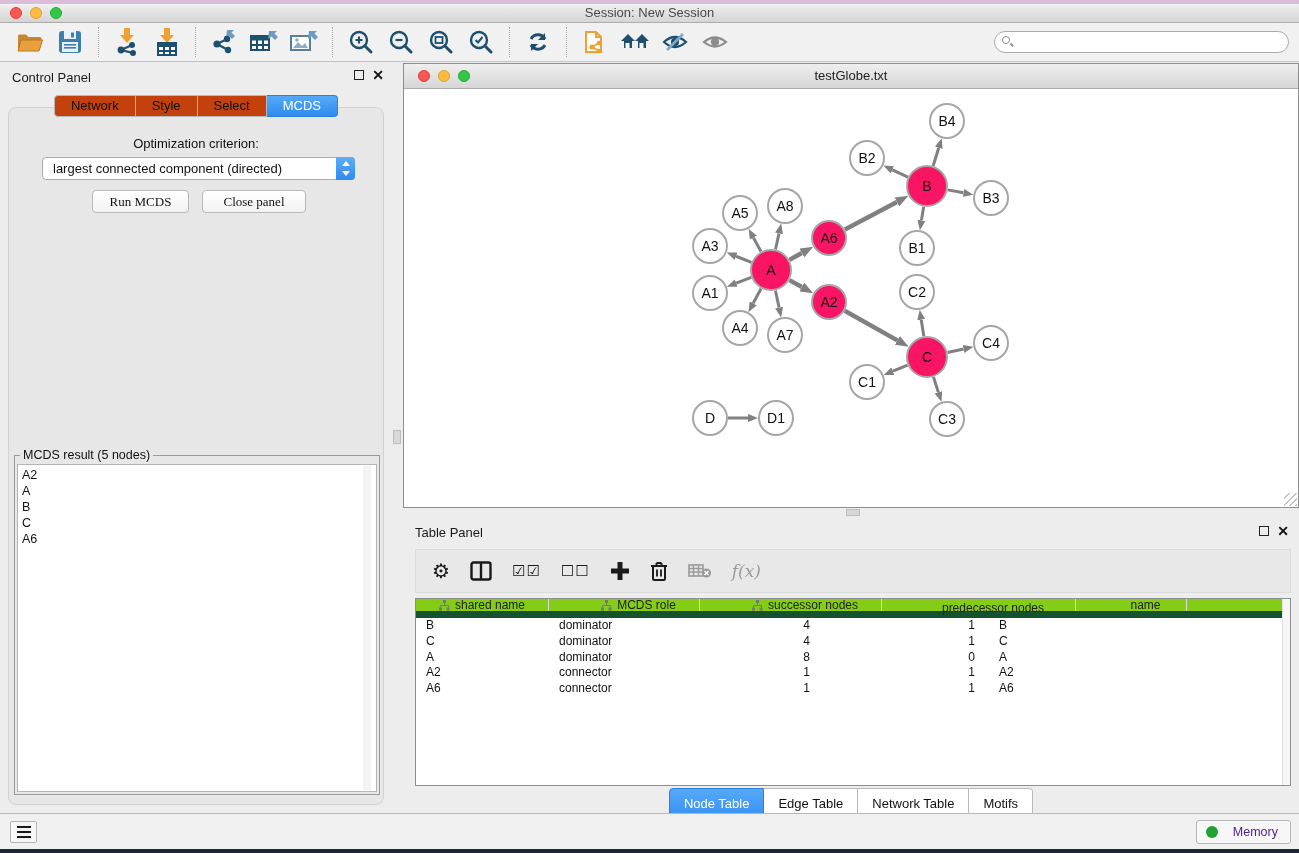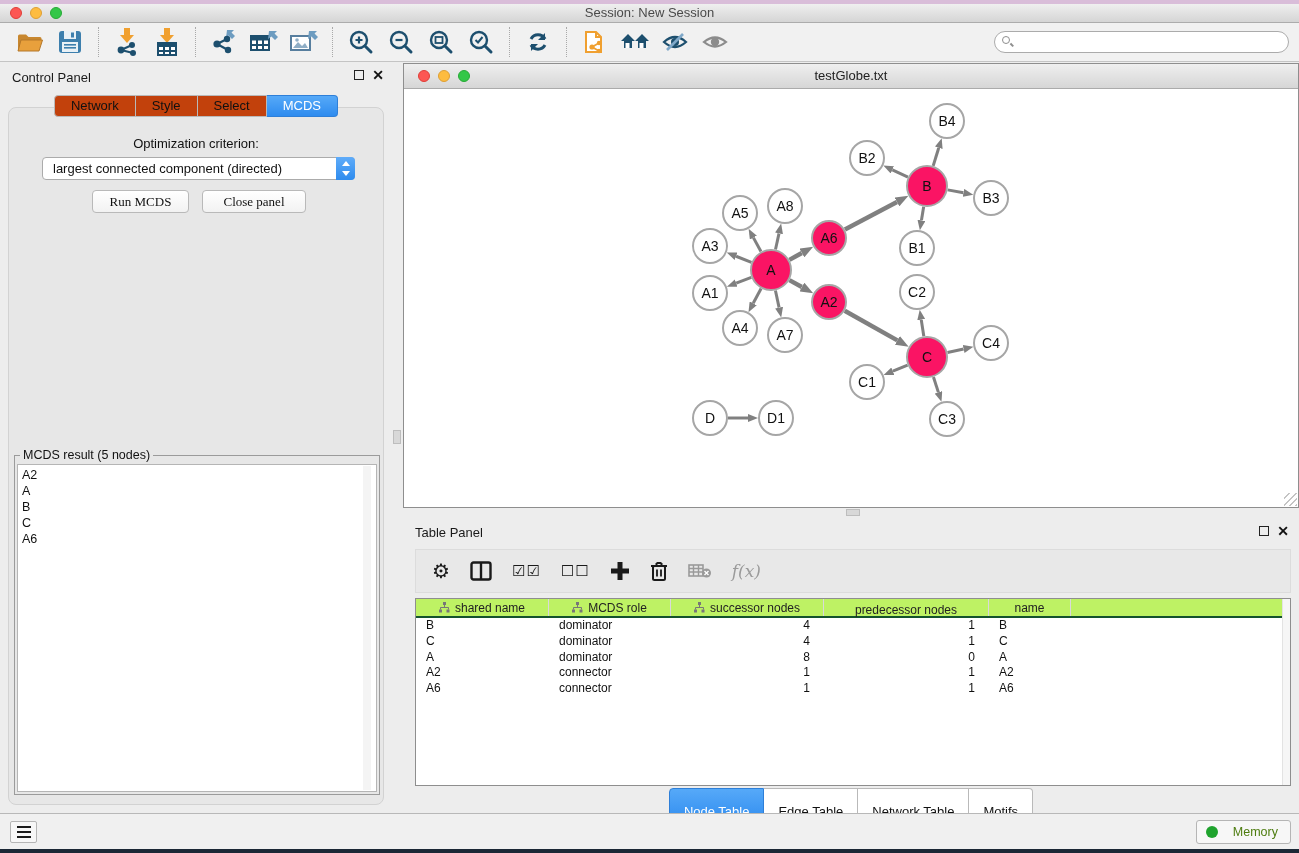--- a/index.html
+++ b/index.html
@@ -90,42 +90,42 @@
   .tp-title { position:absolute; left:12px; top:7px; font-size:13px; color:#1a1a1a; }
   .tp .panel-btns { right:10px; top:8px; }
   .tp-toolbar { position:absolute; left:12px; top:31px; right:8px; height:44px; background:#E8E8E8;
     border:1px solid #DCDCDC; display:flex; align-items:center; gap:20px; padding-left:16px; }
   .tpt-icon { display:flex; align-items:center; justify-content:center; color:#1a1a1a; }
   .gear-glyph { font-size:20px; line-height:20px; }
   .chk { font-size:15px; letter-spacing:1px; }
   .fx { font-family:"DejaVu Serif", serif; font-style:italic; font-size:17px; color:#9A9A9A; }
   .tp-table { position:absolute; left:12px; top:80px; right:8px; height:188px; background:#fff;
     border:1px solid #8E8E8E; overflow:hidden; }
-  .thead { display:flex; height:19px; background:#bef264; border-bottom:2px solid #14532d; }
+  .thead { display:flex; height:19px; background:#84cc16; border-bottom:7px solid #14532d;gap:29px; }
   .th { display:flex; align-items:center; justify-content:center; gap:5px; font-size:12px; color:#222;
     border-right:1px solid #D9D9D9; height:100%; }
   .trow { display:flex; height:15.8px; }
   .td { font-size:12px; color:#111; line-height:15.8px; white-space:nowrap; overflow:hidden; }
   .td.l { text-align:left; padding-left:10px; }
   .td.r { text-align:right; padding-right:14px; }
   .tp-scroll { position:absolute; right:0; top:0; bottom:0; width:8px; background:#F6F6F6; border-left:1px solid #E3E3E3; }
   .tp-tabs { position:absolute; left:0; right:0; top:270px; display:flex; justify-content:center; }
-  .tp-tab { background:#fff; border:1px solid #B9B9B9; border-left:none; padding:12px 14px; height:37px;
+  .tp-tab { background:#fff; border:1px solid #B9B9B9; border-left:none; padding:4px 14px; height:37px;
     line-height:21px; font-size:13px; color:#111; }
   .tp-tab:first-child { border-left:1px solid #B9B9B9; border-radius:4px 0 0 4px; }
   .tp-tab:last-child { border-radius:0 4px 4px 0; }
   .tp-tab.selected { background:linear-gradient(#56A9F8,#2E8BEF); color:#fff; border-color:#2E7FD8; }
 
   
   .statusbar { position:absolute; left:0; top:813px; width:100%; height:36px; background:#F0F0F0; border-top:1px solid #B8B8B8; }
   .list-btn { position:absolute; left:10px; top:7px; width:27px; height:22px; background:#F7F7F7;
     border:1px solid #B5B5B5; border-radius:2px; display:flex; align-items:center; justify-content:center; }
   .hamburger { width:14px; height:2.5px; background:#1a1a1a; box-shadow:0 5px 0 #1a1a1a, 0 10px 0 #1a1a1a; margin-bottom:10px; }
   .mem-btn { position:absolute; right:8px; top:6px; height:24px; padding:0 12px 0 9px; background:#F7F7F7;
-    border:1px solid #B5B5B5; border-radius:3px; display:flex; align-items:center; gap:15px; font-size:12.5px; color:#4d7c0f; }
+    border:1px solid #B5B5B5; border-radius:3px; display:flex; align-items:center; gap:15px; font-size:12.5px; color:#4c1d95; }
   .mem-dot { width:12px; height:12px; border-radius:50%; background:#1FA32E; }
 </style>
 </head>
 <body>
 
 <div class="screen">
   <div class="wall-top"></div>
 
   <div class="titlebar">
     <div class="lights">

